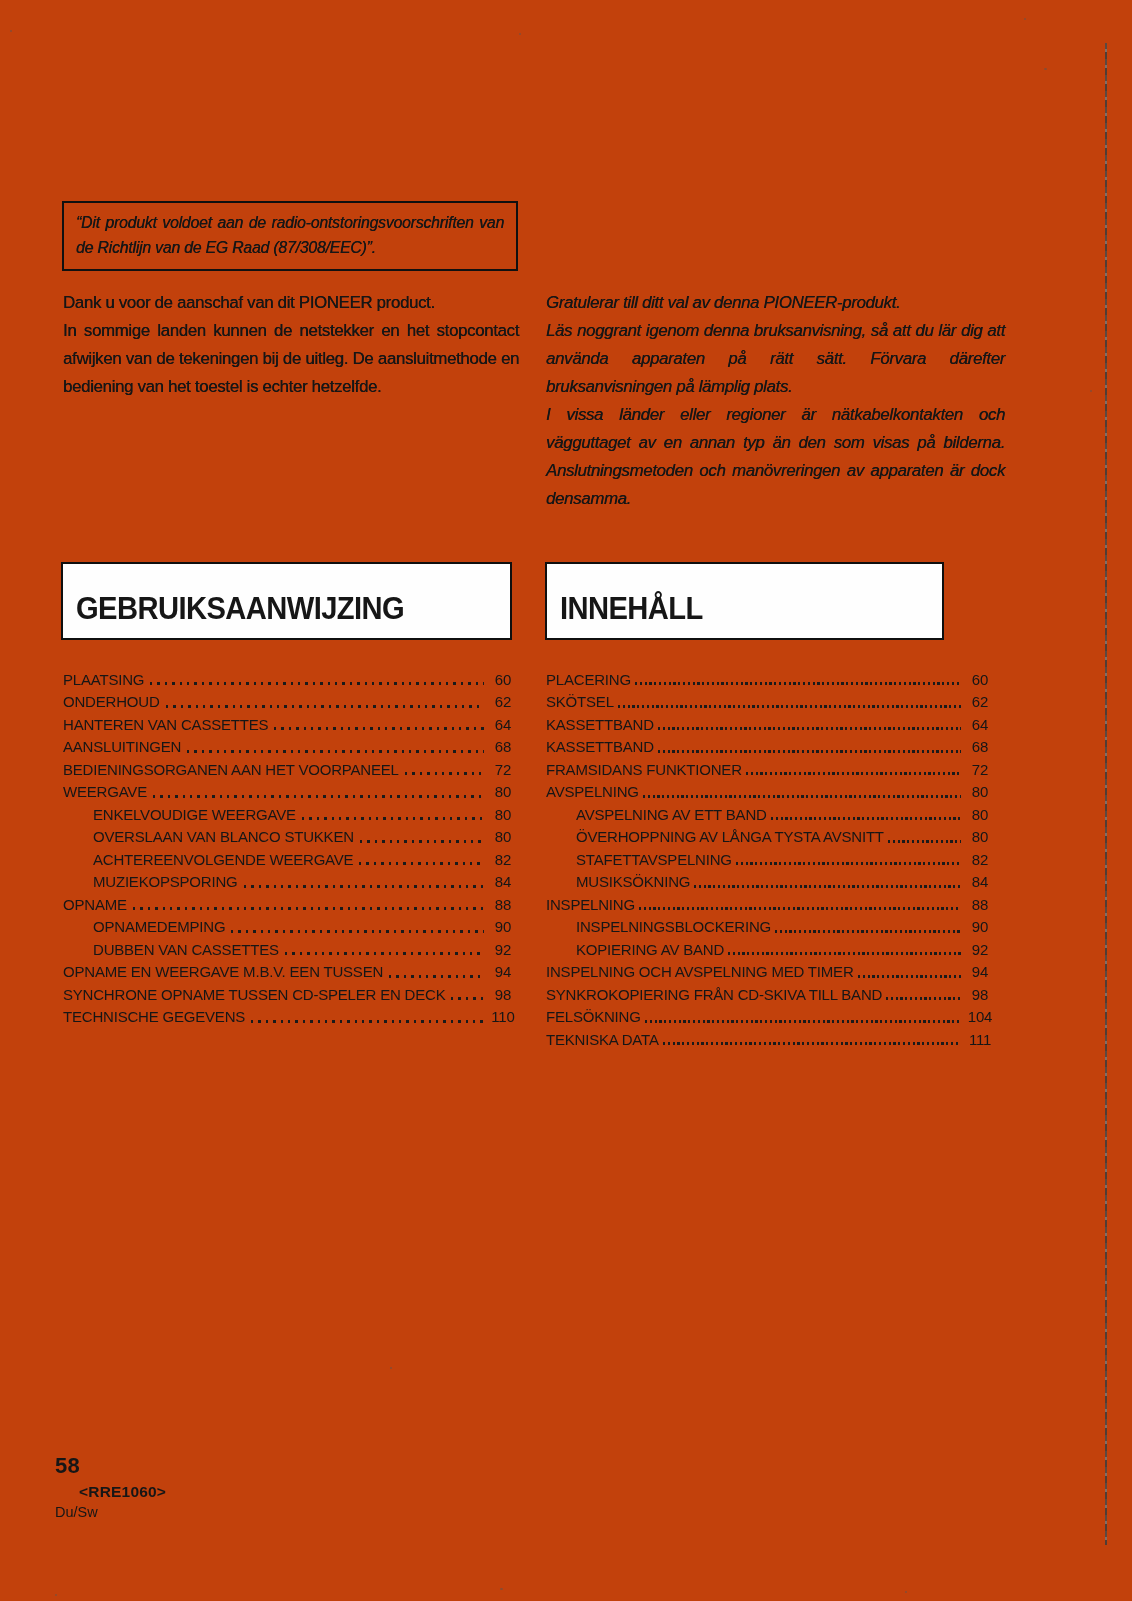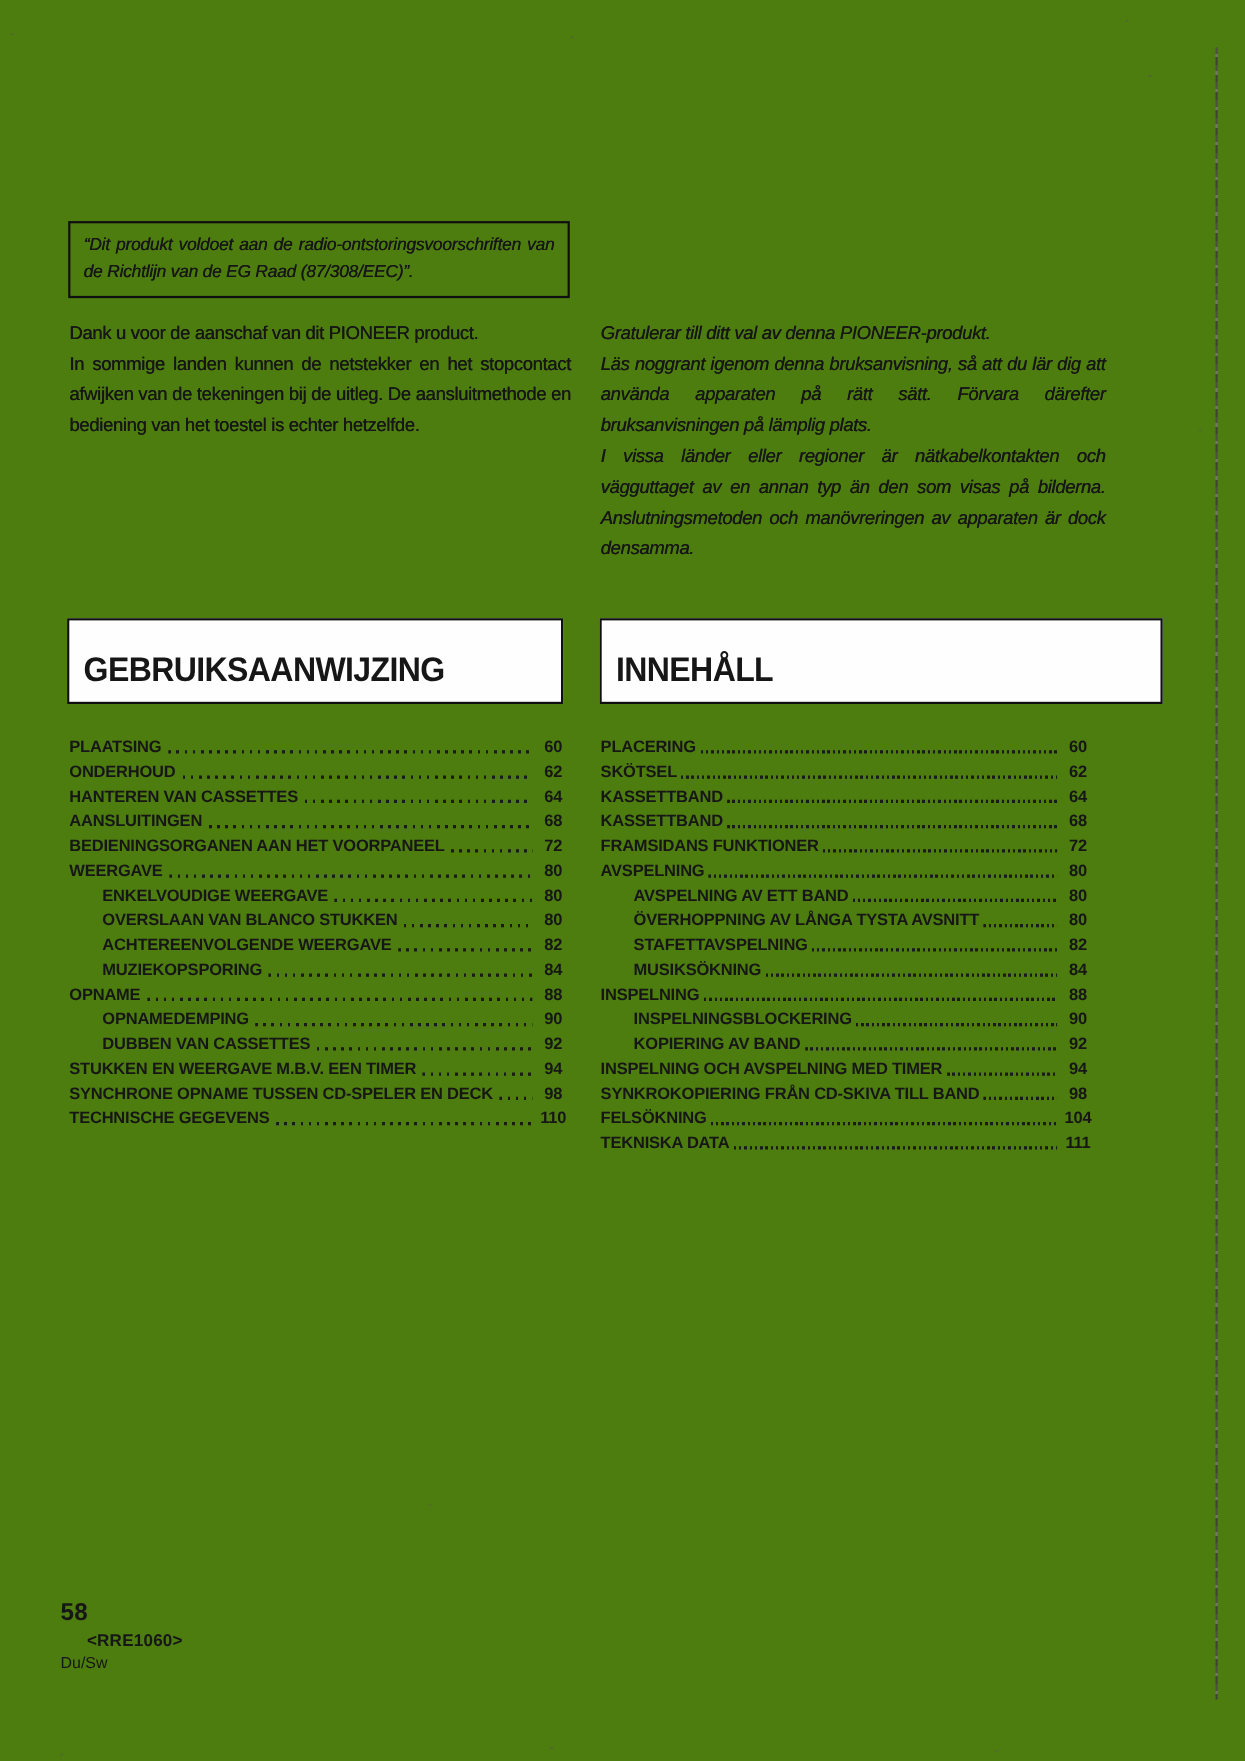--- a/index.html
+++ b/index.html
@@ -5,21 +5,21 @@
   html, body {
     margin: 0;
     padding: 0;
     background: #e8e8e8;
   }
   .page {
     position: relative;
     width: 1132px;
     height: 1601px;
     margin: 0 auto;
-    background: #4d7c0f;
+    background: #c2410c;
     overflow: hidden;
     font-family: "Liberation Sans", sans-serif;
     color: #161616;
   }
 
   
   .scan-line {
     position: absolute;
     left: 1105px;
     top: 43px;
@@ -76,37 +76,37 @@
     top: 562px;
     height: 78px;
     box-sizing: border-box;
     border: 2.5px solid #0f0f0f;
     display: flex;
     align-items: flex-end;
     padding: 0 0 11px 13px;
     background: #fefefe;
   }
   .box-nl { left: 61px;  width: 451px; }
-  .box-sv { left: 545px; width: 512px; }
+  .box-sv { left: 545px; width: 399px; }
   .title-text {
     display: inline-block;
     font-size: 31px;
     font-weight: bold;
     letter-spacing: -0.6px;
     transform: scaleX(0.94);
     transform-origin: left bottom;
     white-space: nowrap;
   }
 
   
   .toc {
     position: absolute;
     top: 665px;
     font-size: 15px;
-    font-weight: bold;
+    font-weight: normal;
     letter-spacing: -0.2px;
   }
   .toc-nl { left: 63px;  width: 455px; }
   .toc-sv { left: 546px; width: 449px; }
   .toc-row {
     display: flex;
     align-items: flex-end;
     height: 22.5px;
   }
   .toc-row.indent { padding-left: 30px; }
@@ -257,21 +257,21 @@
         <span class="toc-label">OPNAMEDEMPING</span>
         <span class="toc-leader"></span>
         <span class="toc-page">90</span>
       </div>
       <div class="toc-row indent">
         <span class="toc-label">DUBBEN VAN CASSETTES</span>
         <span class="toc-leader"></span>
         <span class="toc-page">92</span>
       </div>
       <div class="toc-row">
-        <span class="toc-label">STUKKEN EN WEERGAVE M.B.V. EEN TIMER</span>
+        <span class="toc-label">OPNAME EN WEERGAVE M.B.V. EEN TUSSEN</span>
         <span class="toc-leader"></span>
         <span class="toc-page">94</span>
       </div>
       <div class="toc-row">
         <span class="toc-label">SYNCHRONE OPNAME TUSSEN CD-SPELER EN DECK</span>
         <span class="toc-leader"></span>
         <span class="toc-page">98</span>
       </div>
       <div class="toc-row">
         <span class="toc-label">TECHNISCHE GEGEVENS</span>

